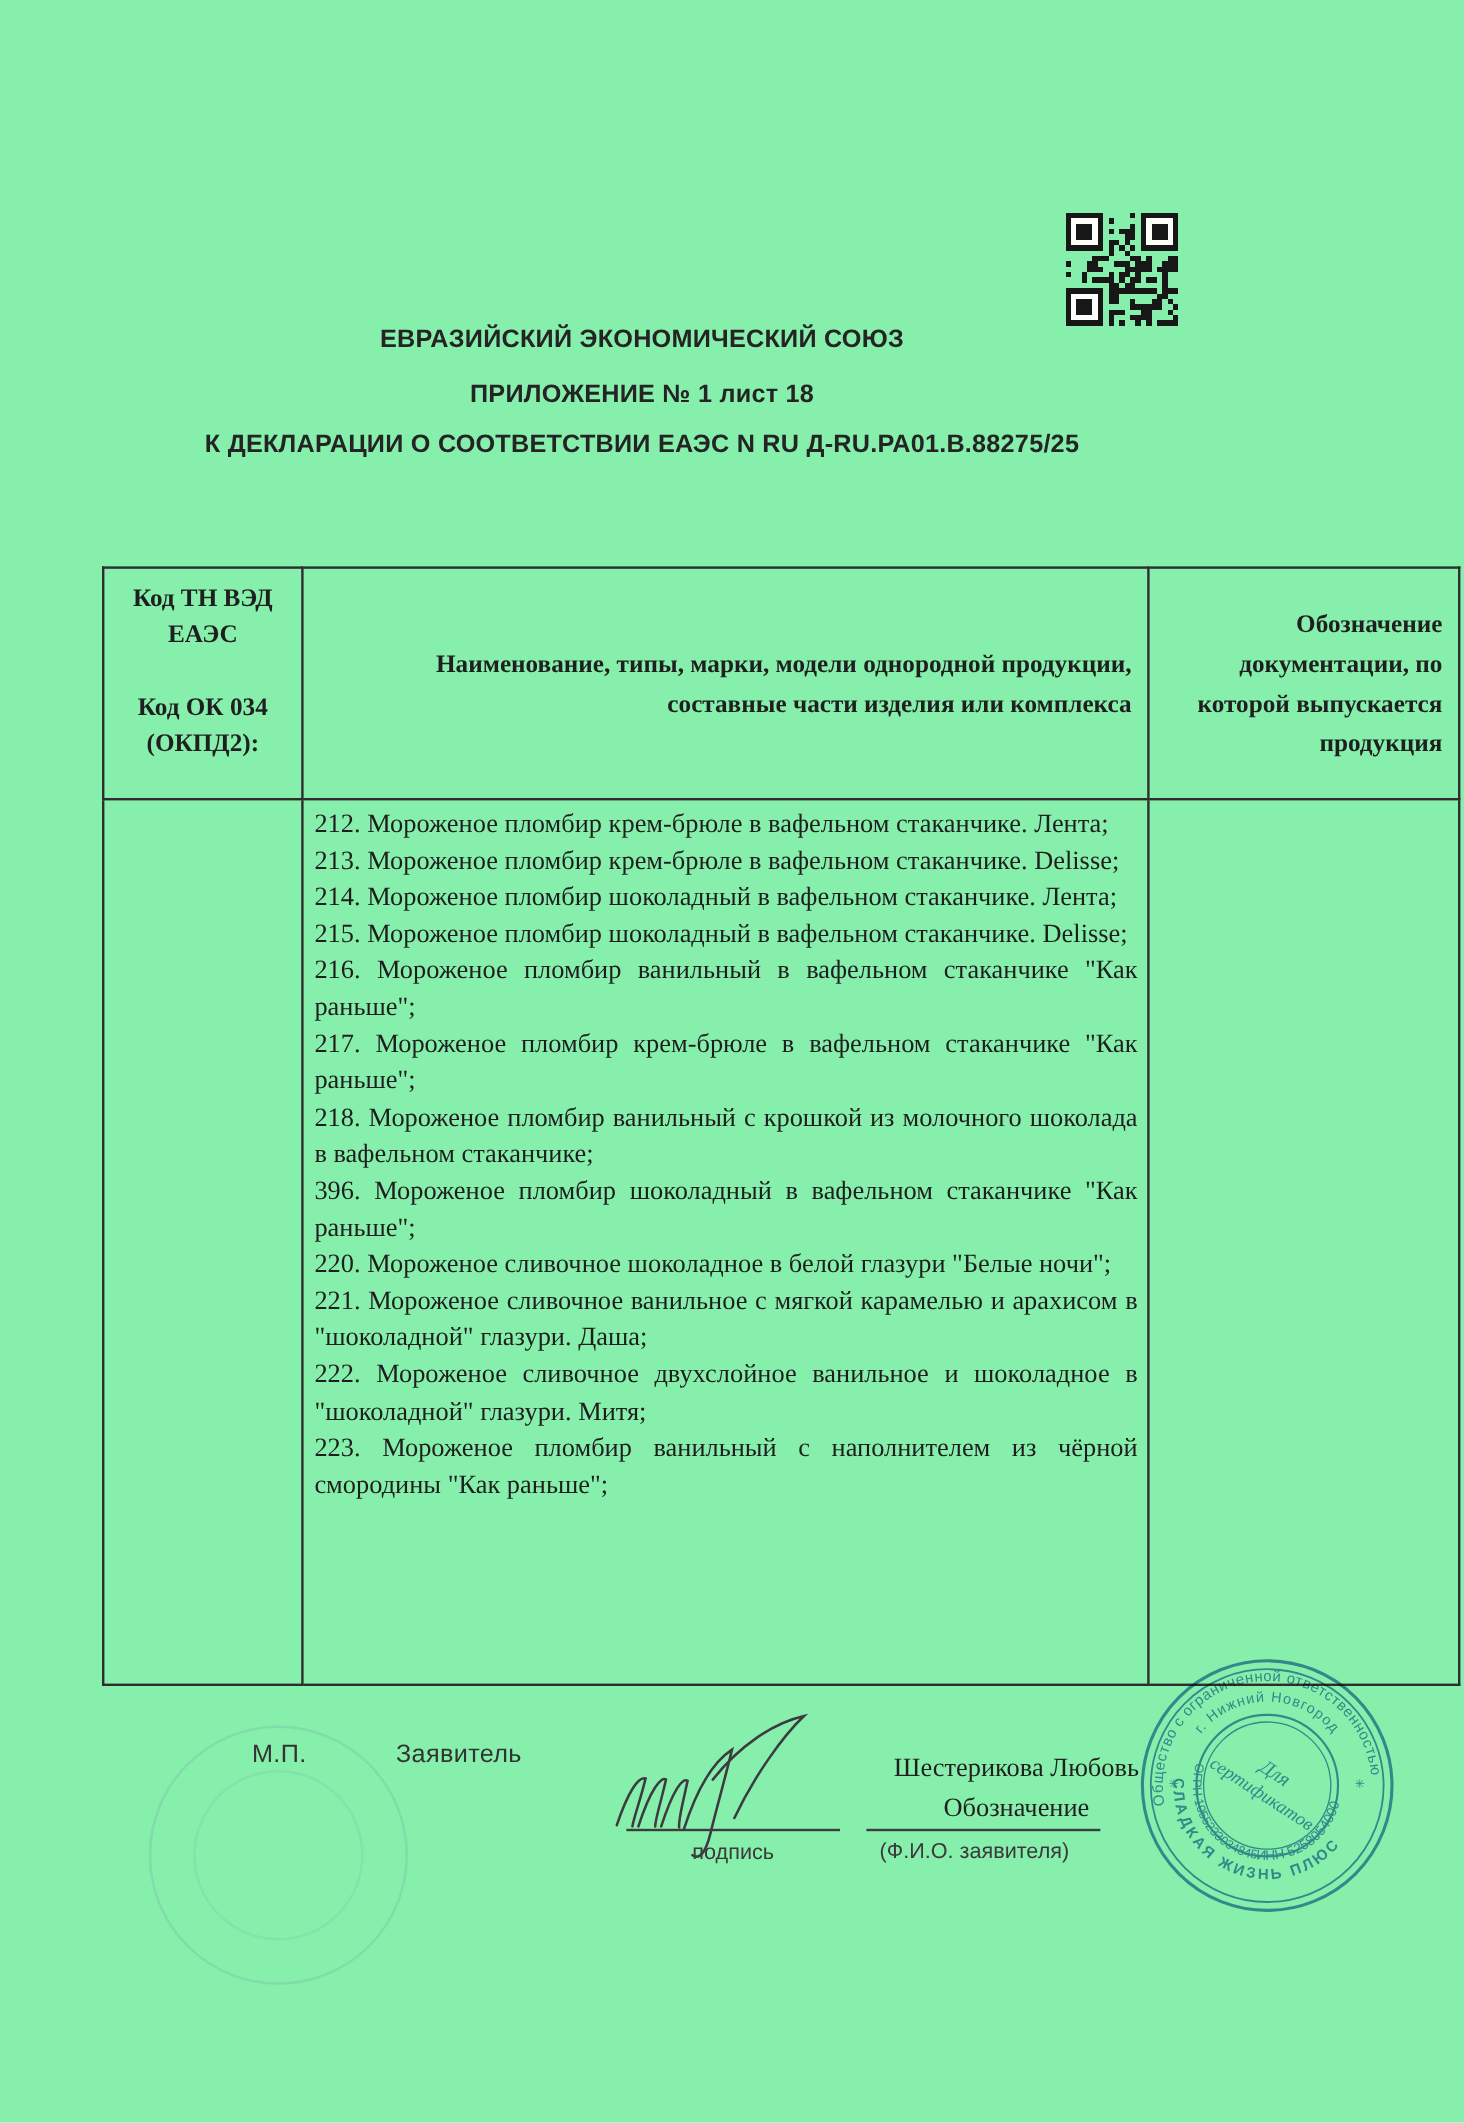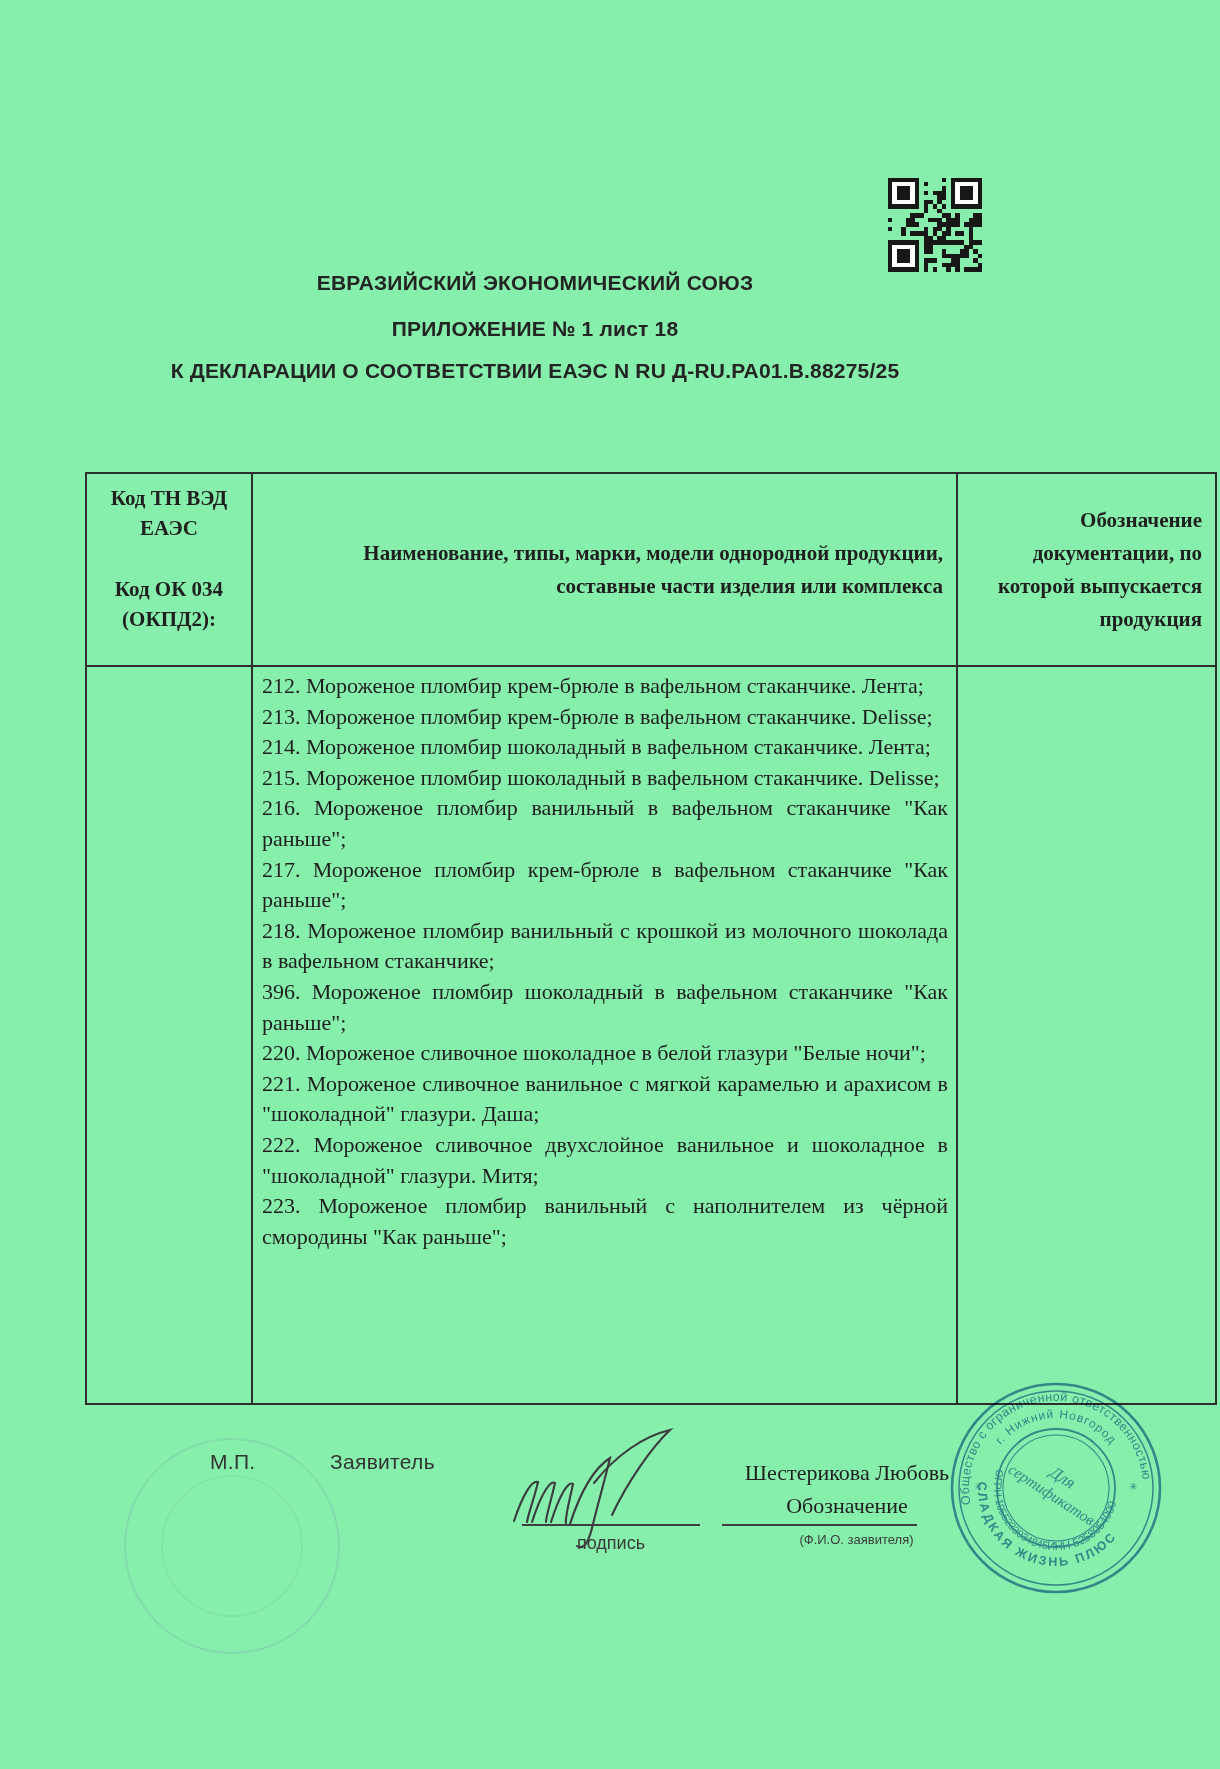--- a/index.html
+++ b/index.html
@@ -41,22 +41,22 @@
     position:absolute;left:522px;top:1533px;width:178px;text-align:center;
     font-family:"Liberation Sans",sans-serif;font-size:18px;color:#3a3a3a;
   }
   .sig{position:absolute;left:498px;top:1425px;width:210px;height:125px;z-index:2;}
   .name-block{
     position:absolute;left:692px;top:1443px;width:310px;text-align:center;
     font-size:22px;line-height:33px;color:#1f1f1f;margin-top:13px;
   }
   .name-line{position:absolute;left:722px;top:1524px;width:195px;border-top:2px solid #3d3d3d;}
   .name-caption{
-    position:absolute;left:759px;top:1532px;width:195px;text-align:center;
-    font-family:"Liberation Sans",sans-serif;font-size:13px;color:#3a3a3a;
+    position:absolute;left:733px;top:1532px;width:195px;text-align:left;
+    font-family:"Liberation Sans",sans-serif;font-size:18px;color:#3a3a3a;
   }
   
   .stamp{position:absolute;left:946px;top:1378px;width:220px;height:220px;
     z-index:3;opacity:.88;mix-blend-mode:multiply;}
   .emboss{position:absolute;border-radius:50%;z-index:1;}
   .emboss.outer{left:124px;top:1438px;width:212px;height:212px;border:2px solid rgba(105,125,160,.16);}
   .emboss.inner{left:161px;top:1475px;width:138px;height:138px;border:2px solid rgba(105,125,160,.10);}
 </style>
 </head>
 <body>

